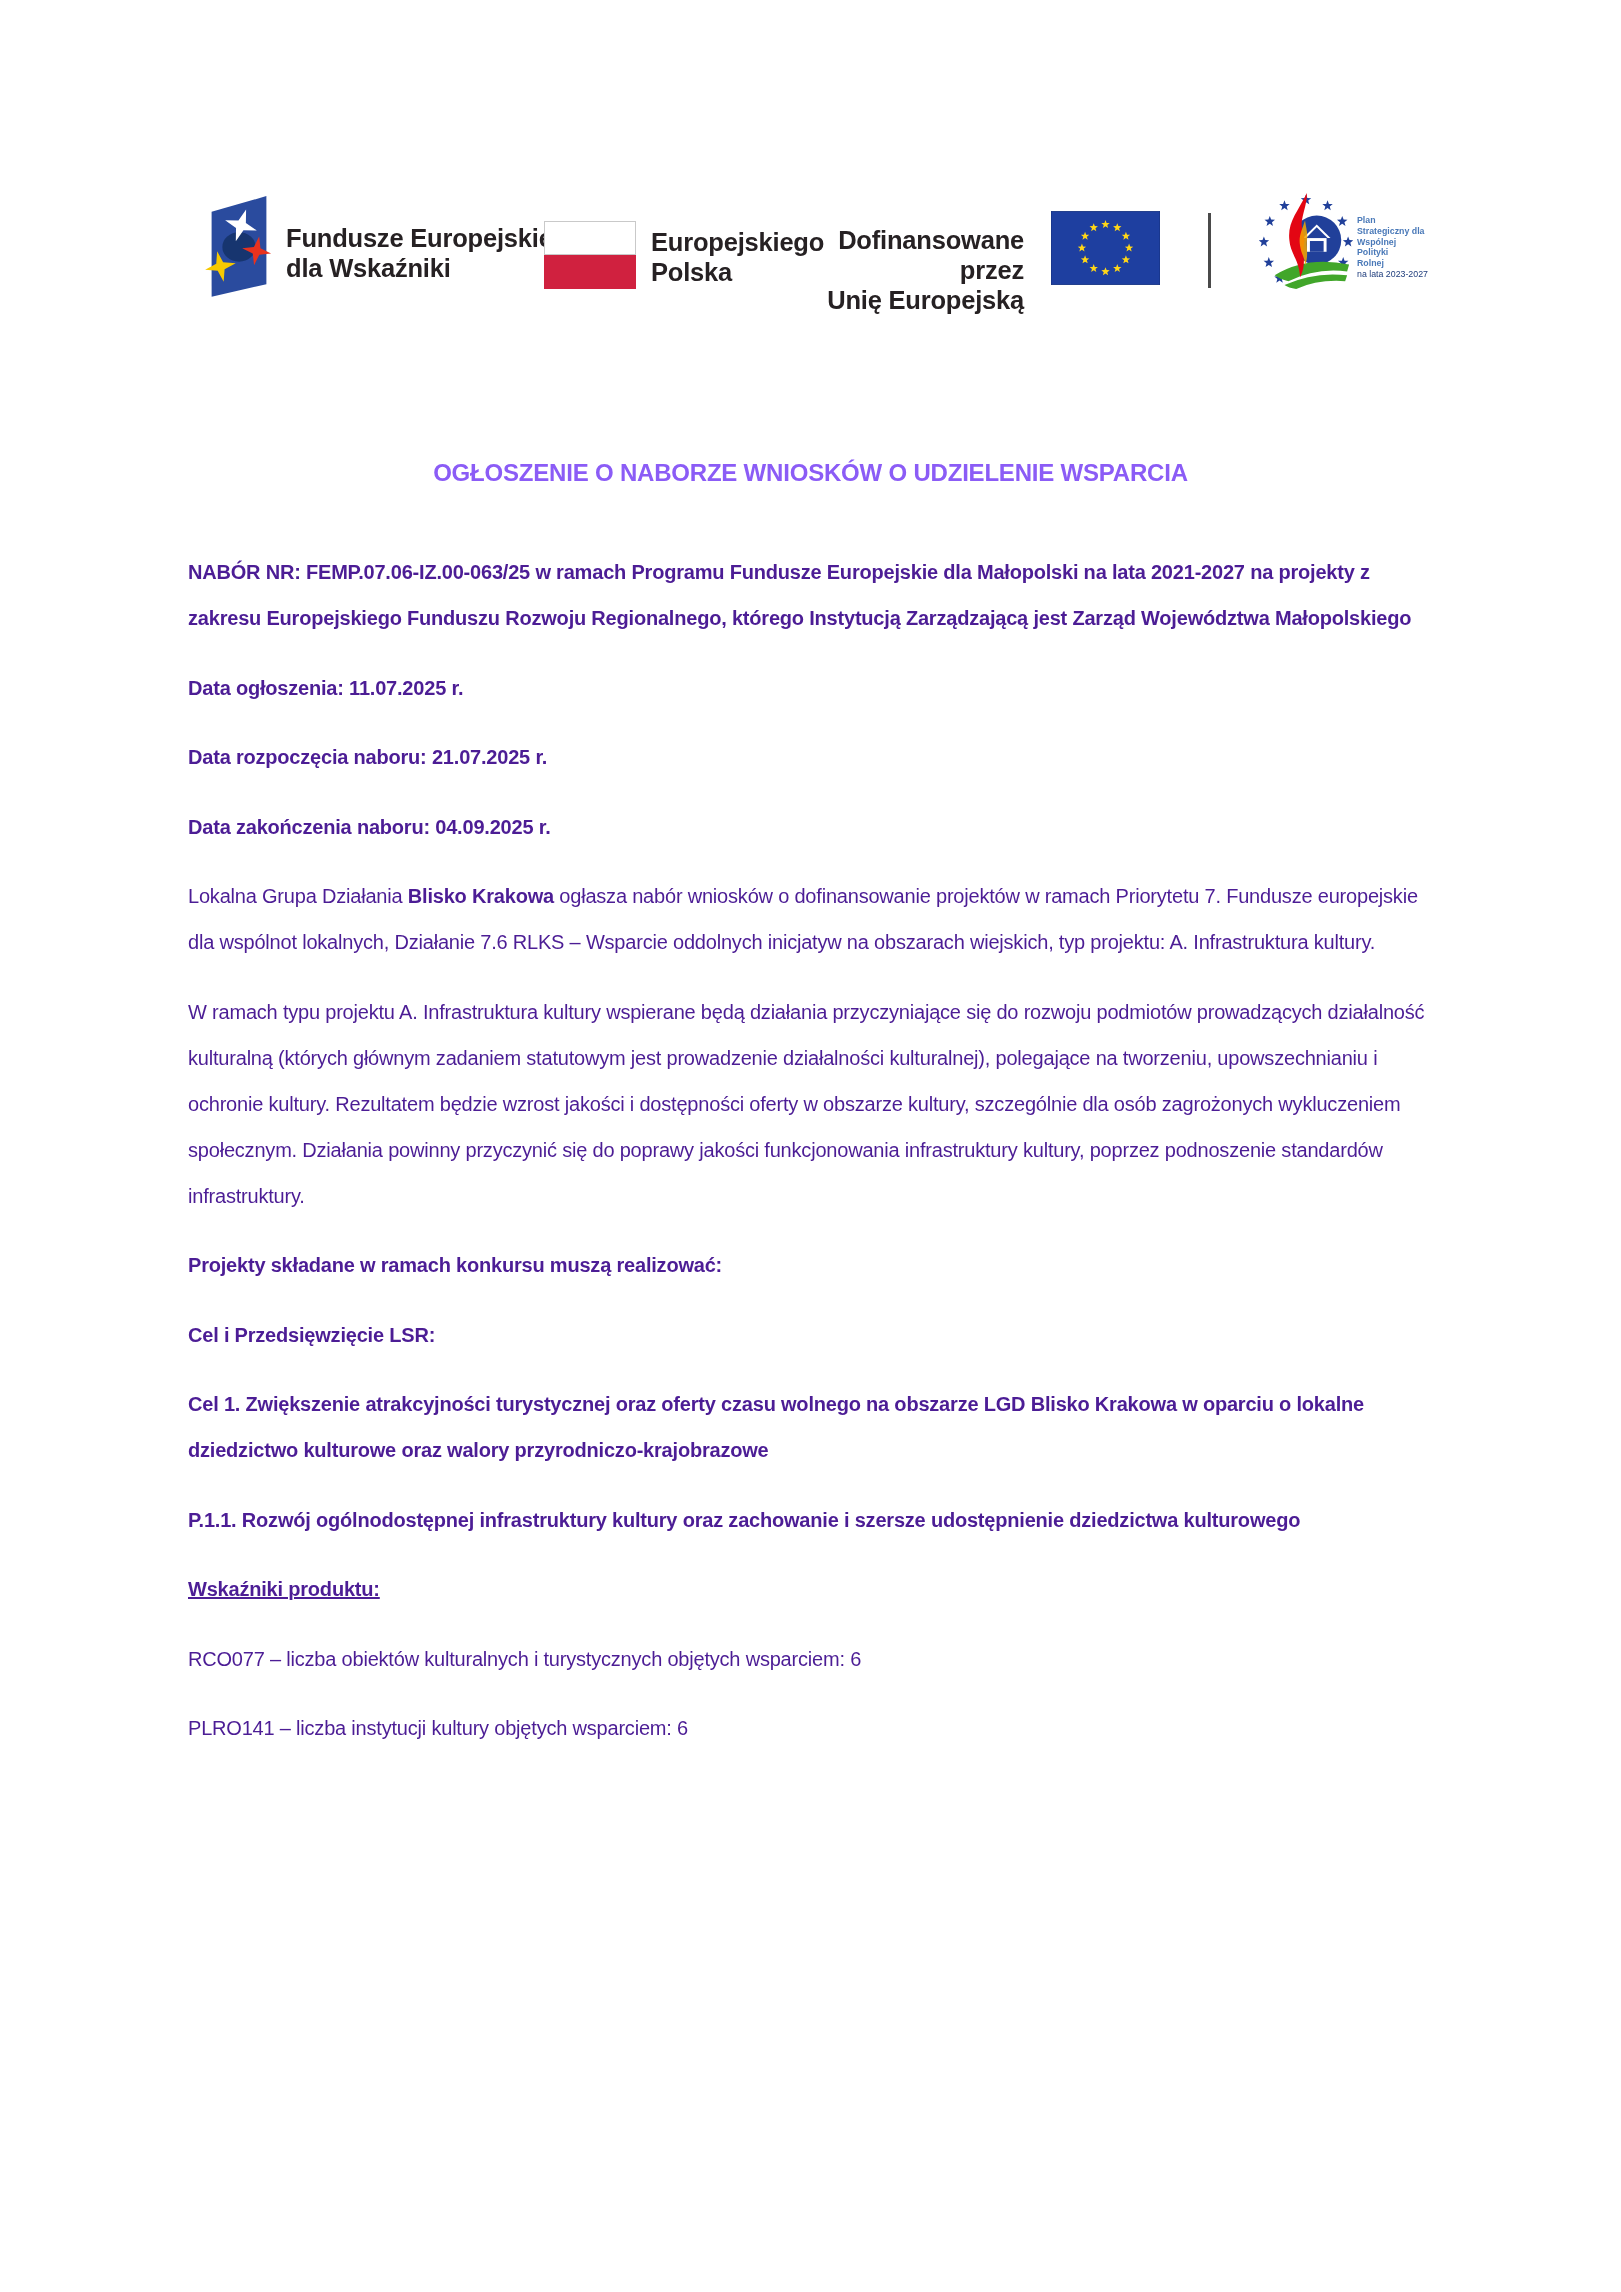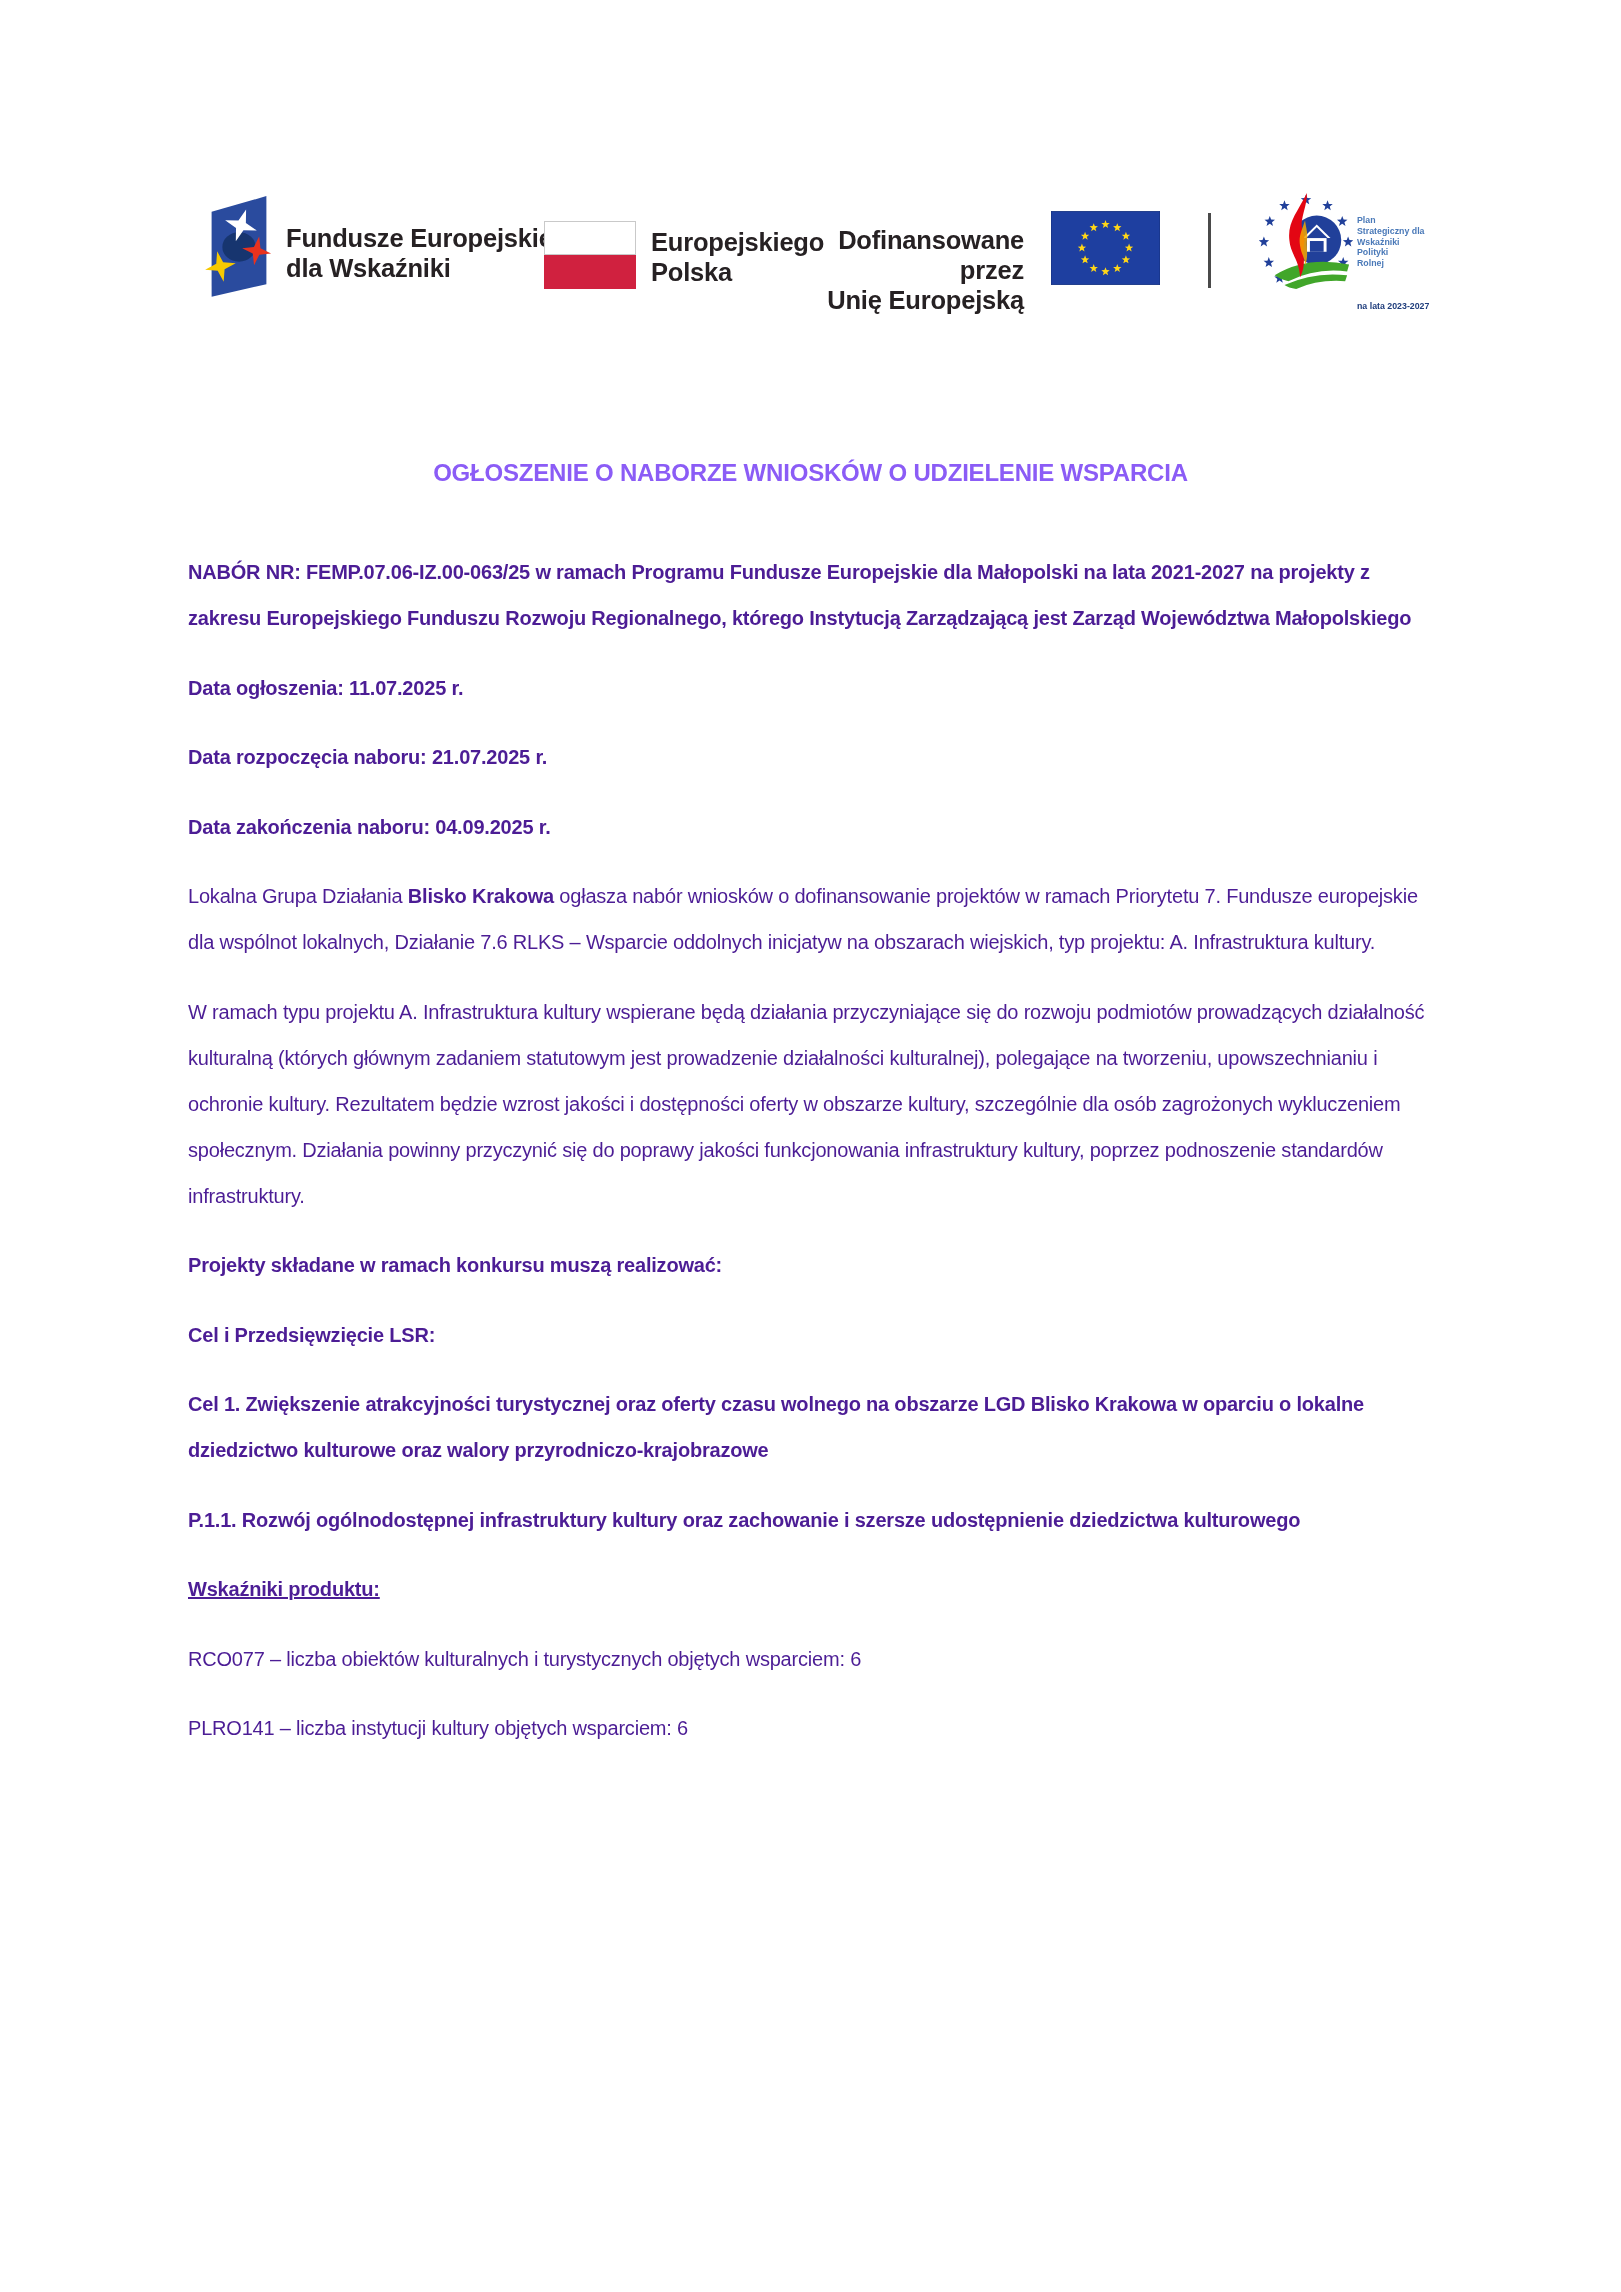--- a/index.html
+++ b/index.html
@@ -15,21 +15,21 @@
   .fe-label{left:286px;top:39px;}
   .pl-flag{left:544px;top:37px;width:92px;height:69px;box-sizing:border-box;}
   .pl-flag .white{position:absolute;left:0;top:0;width:92px;height:34px;background:#ffffff;border:1px solid #c9c9c9;box-sizing:border-box;}
   .pl-flag .red{position:absolute;left:0;top:34px;width:92px;height:34px;background:#d0213f;}
   .pl-label{left:651px;top:43px;}
   .eu-label{left:774px;top:41px;width:250px;text-align:right;}
   .eu-flag-svg{left:1051px;top:27.4px;}
   .divider{left:1208px;top:29px;width:2.9px;height:75px;background:#4a4a4a;}
   .cap-logo-svg{left:1259px;top:2.9px;}
   .cap-label{left:1357px;top:31px;font-size:8.8px;line-height:10.8px;font-weight:600;color:#4a79b8;letter-spacing:0;}
-  .cap-label div:last-child{font-weight:700;color:#1f3d7c;margin-top:32px;}
+  .cap-label div:last-child{font-weight:400;color:#1f3d7c;}
   
   .content{position:absolute;left:188px;top:453px;width:1245px;}
   .doc-title{
     margin:0 0 57px 0;text-align:center;font-size:24px;font-weight:700;
     line-height:39px;color:#8b5cf6;letter-spacing:-0.2px;
   }
   .para{margin:0 0 23.5px 0;font-size:20px;line-height:46px;letter-spacing:-0.2px;color:#4c1d95;}
   .para span.b{font-weight:700;}
   .para span.u{text-decoration:underline;}
 </style>
@@ -112,21 +112,21 @@
       <rect x="49" y="52" width="20" height="14" fill="#ffffff"></rect>
       <rect x="52" y="55" width="14" height="11" fill="#21409a"></rect>
       <path d="M16 90 Q 48 70 92 79 L 90 86 Q 58 82 30 96 Q 21 94 16 90 Z" fill="#41a62a"></path>
       <path d="M26 100 Q 56 86 90 90 L 88 96 Q 60 94 38 104 Q 30 103 26 100 Z" fill="#41a62a"></path>
       <path d="M49 6 C 39 26 29 36 31 54 C 32 68 41 74 42 92 C 49 78 44 68 46 58 C 48 48 42 44 44 33 C 46 23 49 16 49 6 Z" fill="#e30613"></path>
       <path d="M47 34 C 44 44 40 50 42 60 C 43 68 47 72 47 80 C 51 70 48 62 49 54 C 50 46 48 42 47 34 Z" fill="#f6a800" opacity="0.85"></path>
     </svg>
     <div class="abs cap-label">
       <div>Plan</div>
       <div>Strategiczny dla</div>
-      <div>Wskaźniki</div>
+      <div>Wspólnej</div>
       <div>Polityki</div>
       <div>Rolnej</div>
       <div>na lata 2023-2027</div>
     </div>
   </div>
 
   <div class="content">
     <h1 class="doc-title">OGŁOSZENIE O NABORZE WNIOSKÓW O UDZIELENIE WSPARCIA</h1>
     <div id="doc-body">
         <p class="para"><span class="b">NABÓR NR: FEMP.07.06-IZ.00-063/25 w ramach Programu Fundusze Europejskie dla Małopolski na lata 2021-2027 na projekty z zakresu Europejskiego Funduszu Rozwoju Regionalnego, którego Instytucją Zarządzającą jest Zarząd Województwa Małopolskiego</span></p>

